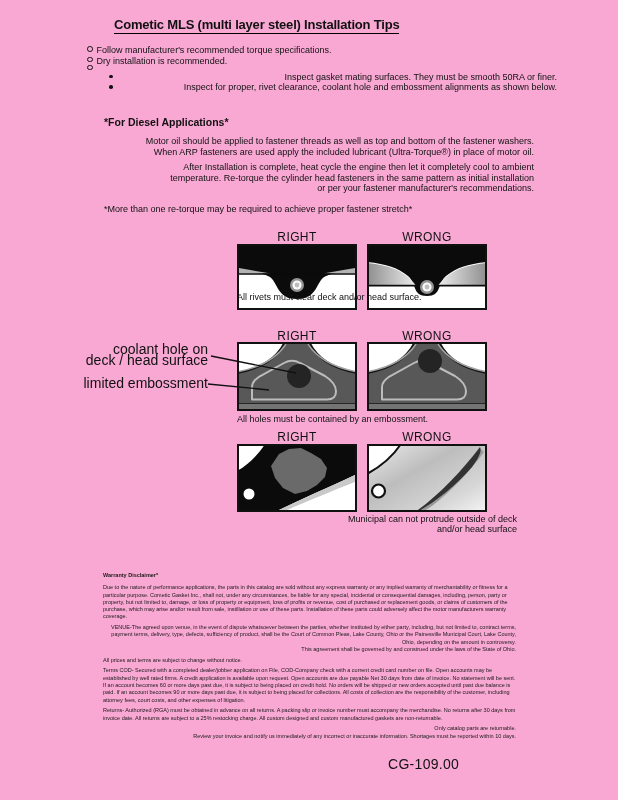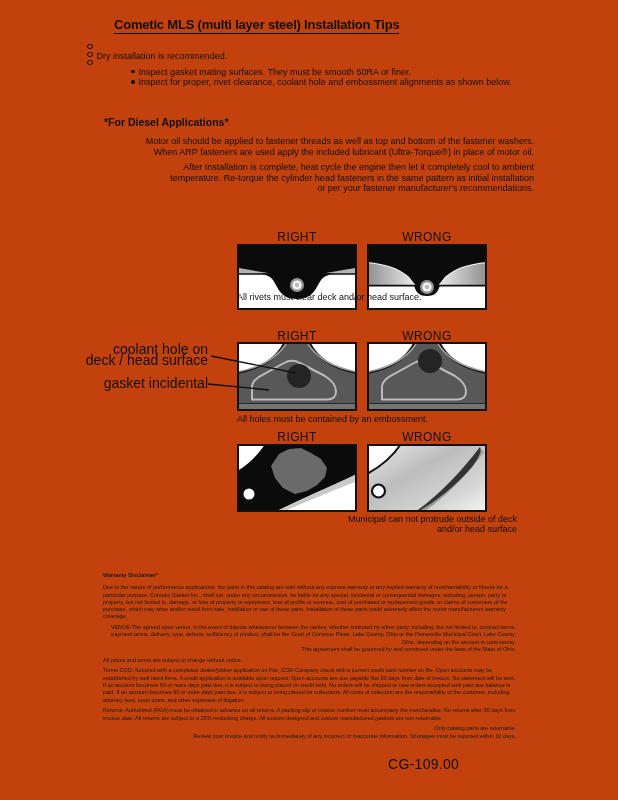--- a/index.html
+++ b/index.html
@@ -1,29 +1,29 @@
 <!DOCTYPE html>
 <html><head>
 <meta charset="utf-8">
 <style>
   html,body{margin:0;padding:0;background:#e8e8e8;}
   .page{
-    position:relative;width:618px;height:800px;background:#c2410c;
+    position:relative;width:618px;height:800px;background:#f9a8d4;
     font-family:"Liberation Sans",sans-serif;color:#111;overflow:hidden;
     margin:0 auto;
   }
   .abs{position:absolute;}
   .pre{white-space:pre-line;text-align:right;}
   .page-title{
     left:114px;top:17px;font-size:13px;font-weight:bold;letter-spacing:-0.2px;
     border-bottom:1.5px solid #000;padding-bottom:1px;
   }
   .bullets{left:87px;top:45px;font-size:9px;line-height:10.6px;width:470px;}
   .b-row{display:flex;align-items:baseline;}
-  .b-row.sub{margin-left:44px;}
+  .b-row.sub{margin-left:22px;justify-content:space-between;}
   .marker{flex:0 0 auto;display:inline-block;width:3.6px;height:3.6px;border-radius:50%;
     margin-right:4px;position:relative;top:-1.5px;}
   .marker.open{border:0.9px solid #111;background:transparent;}
   .marker.solid{background:#111;}
   .diesel-heading{left:104px;top:116px;font-size:10.5px;font-weight:bold;}
   .body-para{left:104px;font-size:9px;line-height:10.6px;width:430px;}
   .dg-label{width:120px;text-align:center;font-size:12px;font-weight:normal;letter-spacing:0.4px;}
   .dg-box{width:120px;}
   .dg-box svg{display:block;}
   .dg-caption{left:237px;font-size:9px;line-height:10.4px;width:280px;}
@@ -36,20 +36,21 @@
 </head>
 <body>
 
 <div class="page">
 
   <div class="abs page-title">Cometic MLS (multi layer steel) Installation Tips</div>
 
   <div class="abs bullets">
     <div class="b-row">
       <span class="marker open"></span>
+      <span>Follow manufacturer's recommended torque specifications.</span>
     </div>
     <div class="b-row">
       <span class="marker open"></span>
       <span>Dry installation is recommended.</span>
     </div>
     <div class="b-row">
       <span class="marker open"></span>
     </div>
     <div class="b-row sub">
       <span class="marker solid"></span>
@@ -60,20 +61,21 @@
       <span>Inspect for proper, rivet clearance, coolant hole and embossment alignments as shown below.</span>
     </div>
   </div>
 
   <div class="abs diesel-heading">*For Diesel Applications*</div>
   <div class="abs body-para pre" style="top:136px">Motor oil should be applied to fastener threads as well as top and bottom of the fastener washers.
 When ARP fasteners are used apply the included lubricant (Ultra-Torque®) in place of motor oil.</div>
   <div class="abs body-para pre" style="top:162px">After Installation is complete, heat cycle the engine then let it completely cool to ambient
 temperature. Re-torque the cylinder head fasteners in the same pattern as initial installation
 or per your fastener manufacturer's recommendations.</div>
+  <div class="abs body-para" style="top:204px">*More than one re-torque may be required to achieve proper fastener stretch*</div>
 
   <div class="abs dg-label" style="left:237px;top:230px">RIGHT</div>
   <div class="abs dg-label" style="left:367px;top:230px">WRONG</div>
 
   <div class="abs dg-box" style="left:237px;top:244px">
     <svg width="120" height="66" viewBox="0 0 120 66">
       <rect x="0" y="0" width="120" height="66" fill="#ffffff"></rect>
       <path d="M0,0 H120 V26.5 C104,28 96,28.5 88,32.5 C79,37 81,55 60,55 C39,55 41,37 32,32.5 C24,28.5 16,28 0,26.5 Z" fill="#0b0b0b"></path>
       <path d="M2,24 L34,29.6 L2,29.6 Z" fill="#b3b3b3"></path>
       <path d="M118,24 L86,29.6 L118,29.6 Z" fill="#b3b3b3"></path>
@@ -109,21 +111,21 @@
     </svg>
   </div>
 
   <div class="abs dg-caption" style="top:292px">All rivets must clear deck and/or head surface.</div>
 
   <div class="abs dg-label" style="left:237px;top:329px">RIGHT</div>
   <div class="abs dg-label" style="left:367px;top:329px">WRONG</div>
 
   <div class="abs side-label pre" style="top:344px">coolant hole on
 deck / head surface</div>
-  <div class="abs side-label" style="top:378px">gasket incidental</div>
+  <div class="abs side-label" style="top:378px">limited embossment</div>
 
   <div class="abs dg-box" style="left:237px;top:342px">
     <svg width="120" height="69" viewBox="0 0 120 69">
       <rect x="0" y="0" width="120" height="69" fill="#ffffff"></rect>
       <path d="M0,31 C26,26 40,16 48,0 L72,0 C80,16 94,26 120,31 L120,69 L0,69 Z" fill="#585858" stroke="#141414" stroke-width="2.2"></path>
       <path d="M2,29.5 C27,24.5 41,14.5 49,2" stroke="#a2a2a2" stroke-width="1.4" fill="none"></path>
       <path d="M71,2 C79,14.5 93,24.5 118,29.5" stroke="#a2a2a2" stroke-width="1.4" fill="none"></path>
       <path d="M15,57.5 L15,45 C15,41 17.5,38 21.5,35.2 L47,21 C52,18.2 58,18.2 63,21 L88,34 C95,38.5 99,44.5 99,49.5 C99,55 96,57.5 90,57.5 Z" stroke="#bcbcbc" stroke-width="2" fill="none" stroke-linejoin="round"></path>
       <circle cx="62" cy="34" r="12" fill="#242424"></circle>
       <rect x="0" y="61.5" width="120" height="7.5" fill="#747474"></rect>

